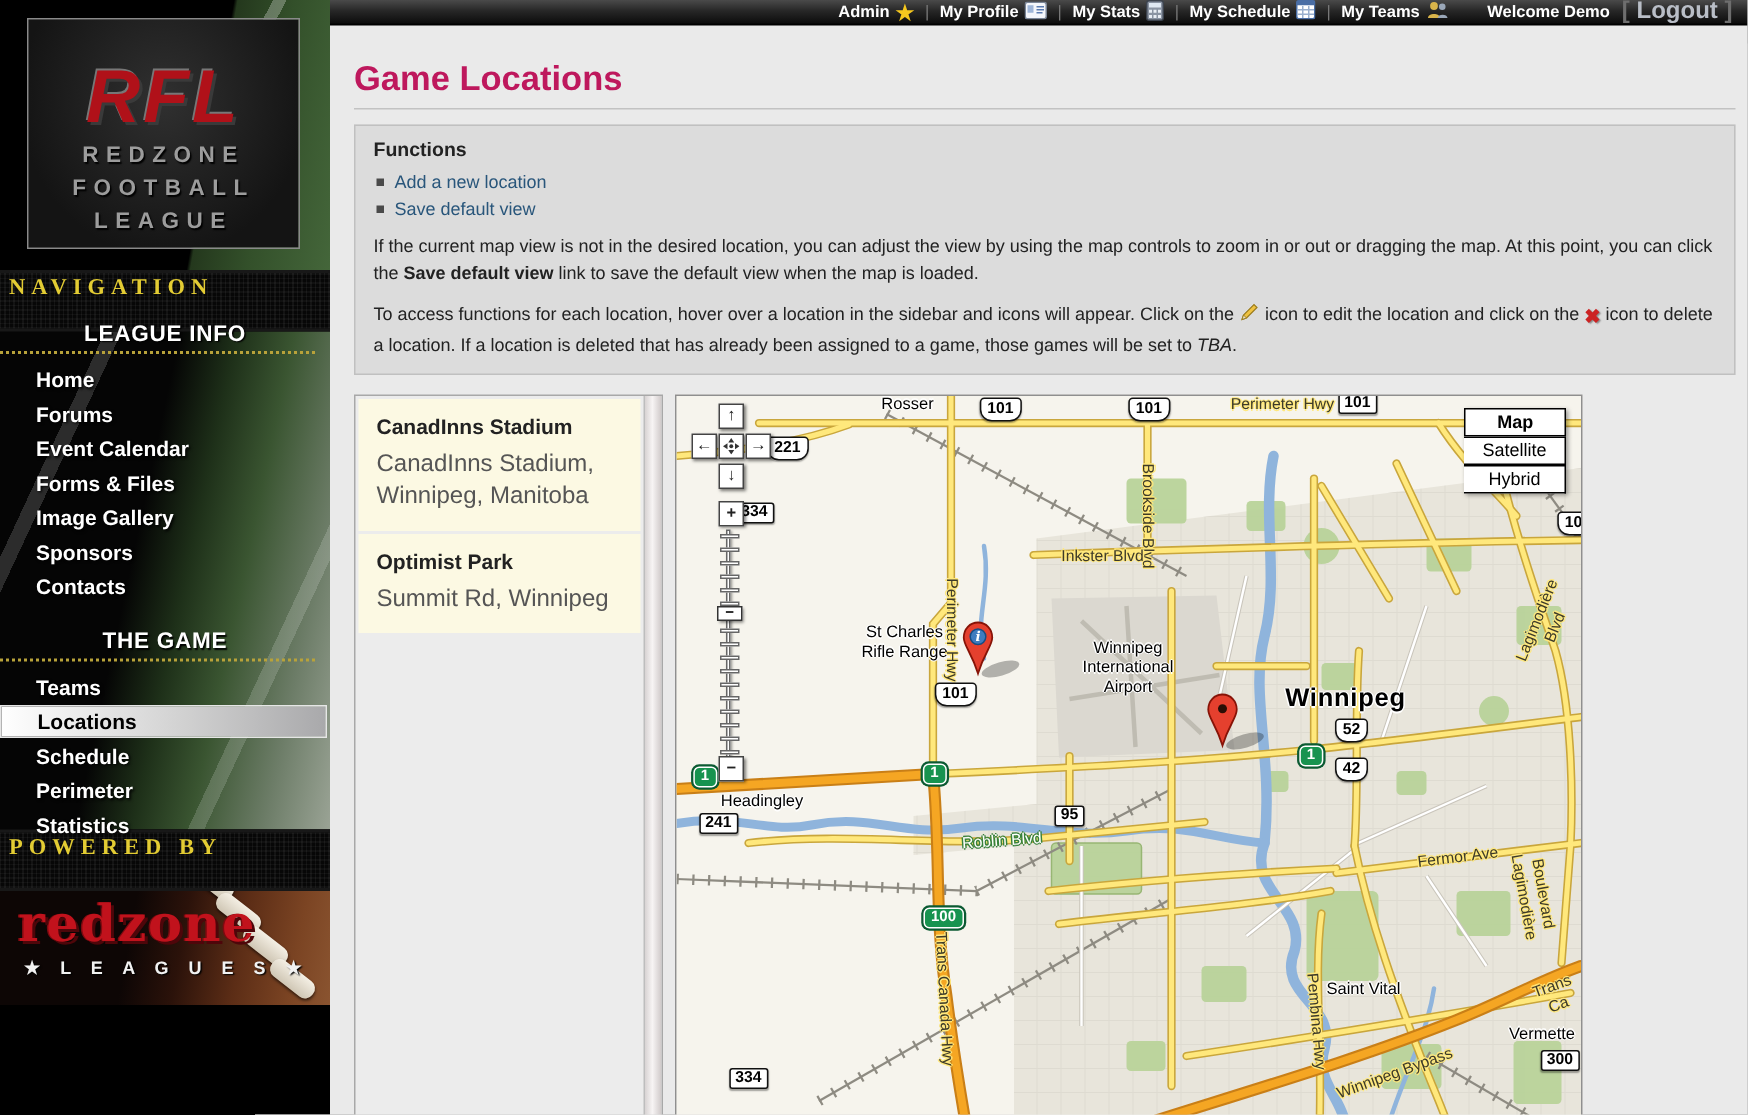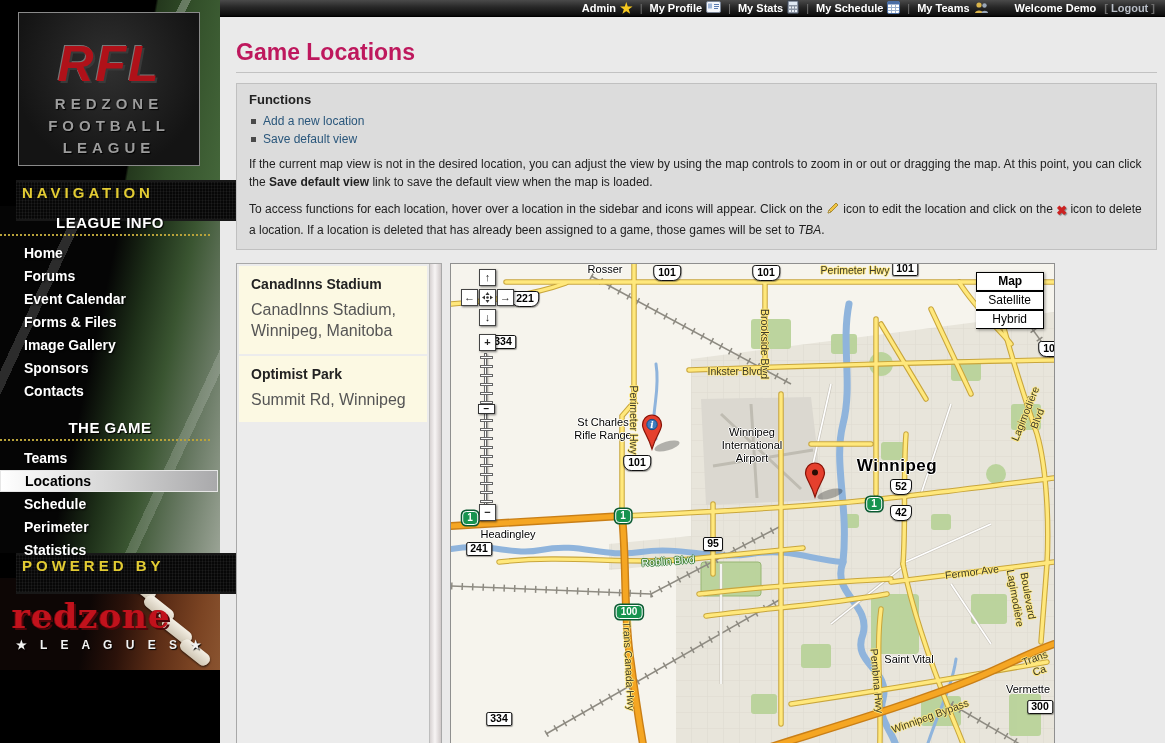--- a/index.html
+++ b/index.html
@@ -15,23 +15,23 @@
   .grass { position:absolute; left:0; top:206px; width:220px; height:347px;
     background:linear-gradient(102deg,#050505 0 42%, #1e3019 55%, #3a5531 68%, #6d7d68 85%, #9aa395 100%); }
   .grass:after { content:""; position:absolute; inset:0;
     background:repeating-linear-gradient(115deg, transparent 0 70px, rgba(255,255,255,.45) 70px 80px, transparent 80px 190px); opacity:.35; }
   .logo-box { position:absolute; left:18px; top:12px; width:182px; height:154px; border:1px solid #8a8a8a;
     background:radial-gradient(ellipse at 50% 35%, #303030, #141414 75%); text-align:center; z-index:2; }
   .logo-abbr { margin-top:22px; font-size:50px; font-weight:bold; font-style:italic; color:#b01119; letter-spacing:2px;
     text-shadow:2px 2px 0 #3a3a3a, -1px -1px 0 #777; }
   .logo-line { color:#9c9c9c; font-weight:bold; font-size:15px; letter-spacing:5px; line-height:1.45;
     text-shadow:1px 1px 1px #000; }
-  .led-bar { position:absolute; left:16px; width:220px; height:41px; background:#070707;
+  .led-bar { position:absolute; left:0; width:220px; height:41px; background:#070707;
     border-top:2px solid #181818; border-bottom:2px solid #181818; line-height:21px; padding-left:6px;
-    color:#e3cc33; font-family:Liberation Sans, sans-serif; font-weight:bold; font-size:15px; letter-spacing:4px;
+    color:#e3cc33; font-family:Liberation Serif, serif; font-weight:bold; font-size:15px; letter-spacing:4px;
     background-image:repeating-linear-gradient(90deg, rgba(255,255,255,.05) 0 1px, transparent 1px 3px),
                      repeating-linear-gradient(0deg, rgba(255,255,255,.04) 0 1px, transparent 1px 3px); z-index:3; }
   .nav-wrap { position:absolute; left:0; top:208px; width:220px; z-index:4; }
   .nav-sec-title { color:#fff; font-weight:bold; font-size:15px; padding:6px 0 3px 10px; letter-spacing:.5px;
     border-bottom:2px dotted #b8a23a; margin:0 10px 6px 0; text-shadow:1px 1px 1px #000;text-align:center; }
   .nav-item { color:#fff; font-weight:bold; font-size:14px; padding:3px 0 3px 24px; margin:1px 0;
     text-shadow:1px 1px 2px #000; cursor:pointer; }
   .nav-item.active { background:linear-gradient(to right,#ffffff,#d2d2d2 55%,#a9a9ab);
     border:1px solid #e6e6e6; color:#000; text-shadow:none; margin-right:2px; padding-top:2px; padding-bottom:2px; }
   .rz-logo { position:absolute; left:0; top:578px; width:220px; height:92px; overflow:hidden;
@@ -44,21 +44,21 @@
     text-shadow:1px 1px 1px #000; }
 
   
   .topbar { position:absolute; left:220px; right:0; top:0; height:17px;
     background:linear-gradient(#4a4a4a,#272727 45%,#0d0d0d 96%,#000); border-bottom:1px solid #000;
     display:flex; align-items:center; justify-content:flex-end; padding-right:10px; z-index:6; }
   .tb-item { display:flex; align-items:center; gap:4px; color:#fff; font-size:11px; font-weight:bold; cursor:pointer; }
   .tb-sep { color:#777; margin:0 7px; font-size:11px; }
   .tb-star { color:#f6c81e; font-size:14px; line-height:1; }
   .tb-welcome { color:#fff; font-size:11px; font-weight:bold; margin-left:26px; }
-  .tb-logout-wrap { color:#6e6e6e; font-size:11px; font-weight:bold; margin-left:8px; }
+  .tb-logout-wrap { color:#6e6e6e; font-size:16px; font-weight:bold; margin-left:8px; }
   .tb-logout { color:#b9bec7; cursor:pointer; }
 
   
   .content { position:absolute; left:220px; top:29px; right:0; bottom:0; background:#EAEAEA; padding:10px 8px 0 16px; }
   .page-title { font-size:23px; font-weight:bold; color:#be185d; padding-bottom:6px; border-bottom:1px solid #c2c2c2; }
   .fn-box { margin-top:10px; background:#dcdcdc; border:1px solid #c0c0c0; padding:8px 12px 10px 12px; color:#222; }
   .fn-title { font-size:13px; font-weight:bold; margin-bottom:7px; }
   .fn-link-row { display:flex; align-items:center; gap:7px; margin:4px 0 4px 2px; }
   .fn-bullet { width:5px; height:5px; background:#4a4a4a; display:inline-block; }
   .fn-link { color:#29567b; font-size:12px; text-decoration:none; cursor:pointer; }

